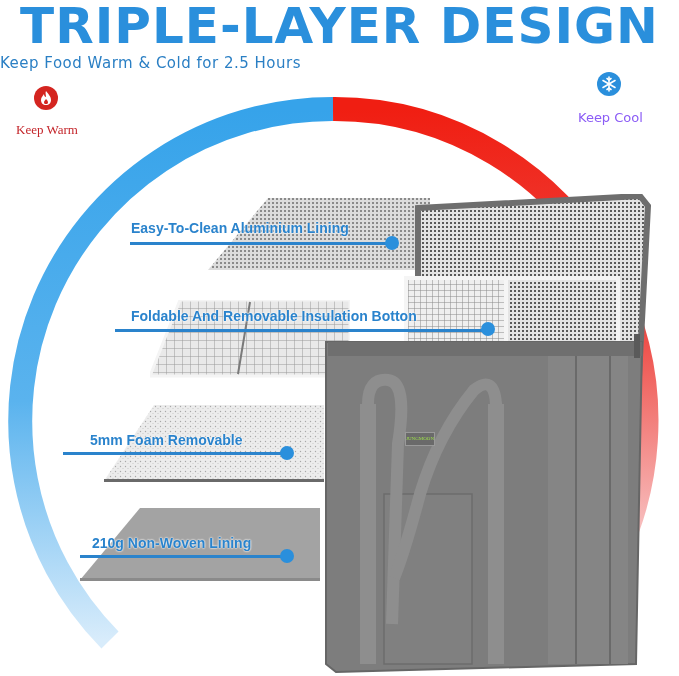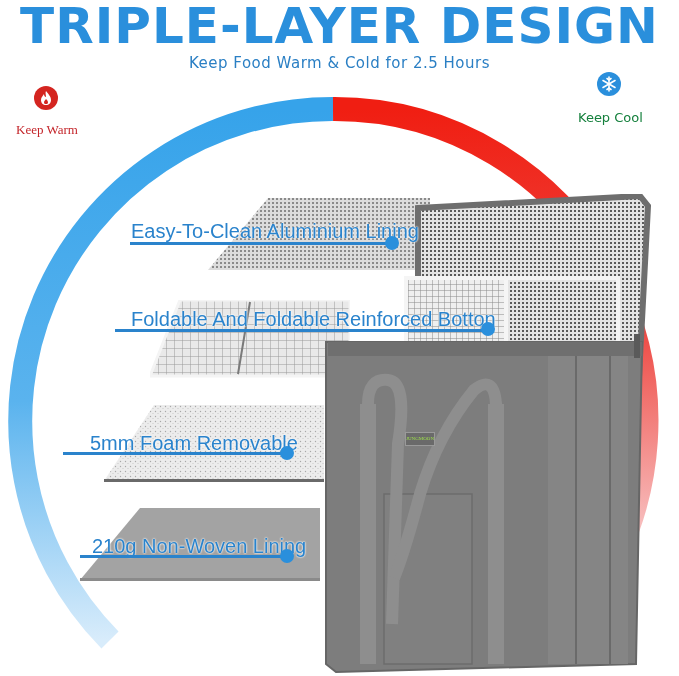--- a/index.html
+++ b/index.html
@@ -1,28 +1,28 @@
 <!DOCTYPE html>
 <html><head>
 <meta charset="utf-8">
 <style>
   html, body { margin:0; padding:0; background:#ffffff; }
   body { width:679px; height:676px; position:relative; overflow:hidden; font-family:"Liberation Sans", sans-serif; }
   .abs { position:absolute; }
   .title { left:0; top:-4px; width:679px; text-align:center; font-family:"DejaVu Sans", sans-serif; font-weight:bold; font-size:50px; letter-spacing:1px; color:#2a8fdc; line-height:60px; }
-  .subtitle { left:0; top:54px; width:679px; text-align:center; font-family:"DejaVu Sans", sans-serif; font-size:15px; color:#2a7fc4; letter-spacing:0.5px; }
+  .subtitle { left:0; top:54px; width:679px; text-align:left; font-family:"DejaVu Sans", sans-serif; font-size:15px; color:#2a7fc4; letter-spacing:0.5px; }
   .badge-label { font-family:"DejaVu Sans", sans-serif; font-size:13px; }
   .warm-label { left:16px; top:122px; color:#c4252a;font-family:Liberation Serif, serif; }
-  .cool-label { left:578px; top:110px; color:#15803d;text-align:center; }
+  .cool-label { left:578px; top:110px; color:#8b5cf6;text-align:center; }
   .icon-circle { width:24px; height:24px; border-radius:50%; display:flex; align-items:center; justify-content:center; }
   .warm-icon { left:34px; top:86px; background:#d42520; }
   .cool-icon { left:597px; top:72px; background:#2a8fdc; }
   svg.ring { left:0; top:0; }
   .layer { position:absolute; }
-  .layer-label { position:absolute; font-weight:normal; font-size:20px; color:#2a83cc; white-space:nowrap; text-shadow:0 0 2px #fff, 0 0 2px #fff; }
+  .layer-label { position:absolute; font-weight:bold; font-size:14px; color:#2a83cc; white-space:nowrap; text-shadow:0 0 2px #fff, 0 0 2px #fff; }
   .leader { position:absolute; height:3px; background:#2a83cc; }
   .dot { position:absolute; width:14px; height:14px; border-radius:50%; background:#2a8fdc; }
 </style>
 </head>
 <body>
 
 <svg class="abs ring" width="679" height="676" viewBox="0 0 679 676">
   <defs>
     <linearGradient id="blueFade" x1="0" y1="0" x2="0" y2="1">
       <stop offset="0" stop-color="#36a3ea"></stop>
@@ -133,21 +133,21 @@
 </svg>
 
 <div class="abs" style="left:405px;top:432px;width:28px;height:12px;background:#6a6a6a;border:1px solid #9a9a9a;color:#9ee04c;font-size:5px;line-height:12px;text-align:center;font-family:'Liberation Serif',serif;overflow:hidden;">JUNGMOON</div>
 
 <div class="layer">
   <span class="layer-label" style="left:131px;top:220px">Easy-To-Clean Aluminium Lining</span>
   <div class="leader" style="left:130px;top:242px;width:262px"></div>
   <div class="dot" style="left:385px;top:236px"></div>
 </div>
 <div class="layer">
-  <span class="layer-label" style="left:131px;top:308px">Foldable And Foldable Reinforced Botton</span>
+  <span class="layer-label" style="left:131px;top:308px">Foldable And Removable Insulation Botton</span>
   <div class="leader" style="left:115px;top:329px;width:370px"></div>
   <div class="dot" style="left:481px;top:322px"></div>
 </div>
 <div class="layer">
   <span class="layer-label" style="left:90px;top:432px">5mm Foam Removable</span>
   <div class="leader" style="left:63px;top:452px;width:222px"></div>
   <div class="dot" style="left:280px;top:446px"></div>
 </div>
 <div class="layer">
   <span class="layer-label" style="left:92px;top:535px">210g Non-Woven Lining</span>

